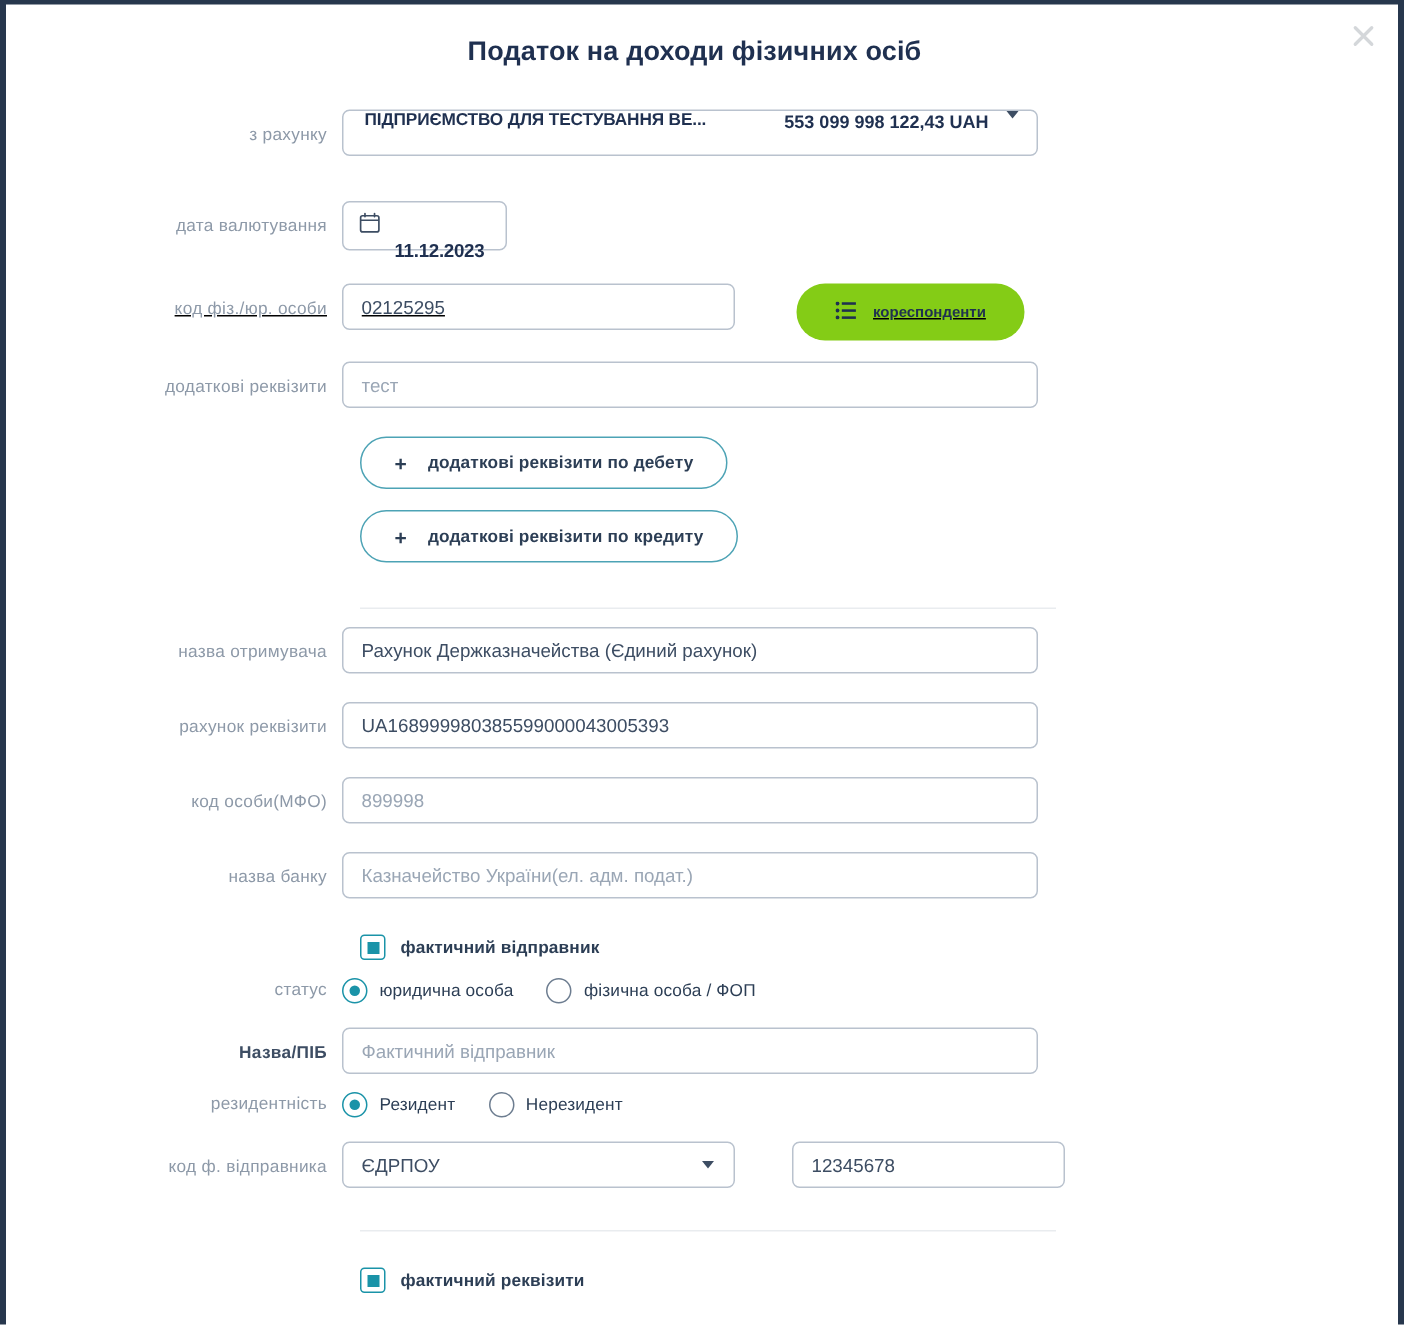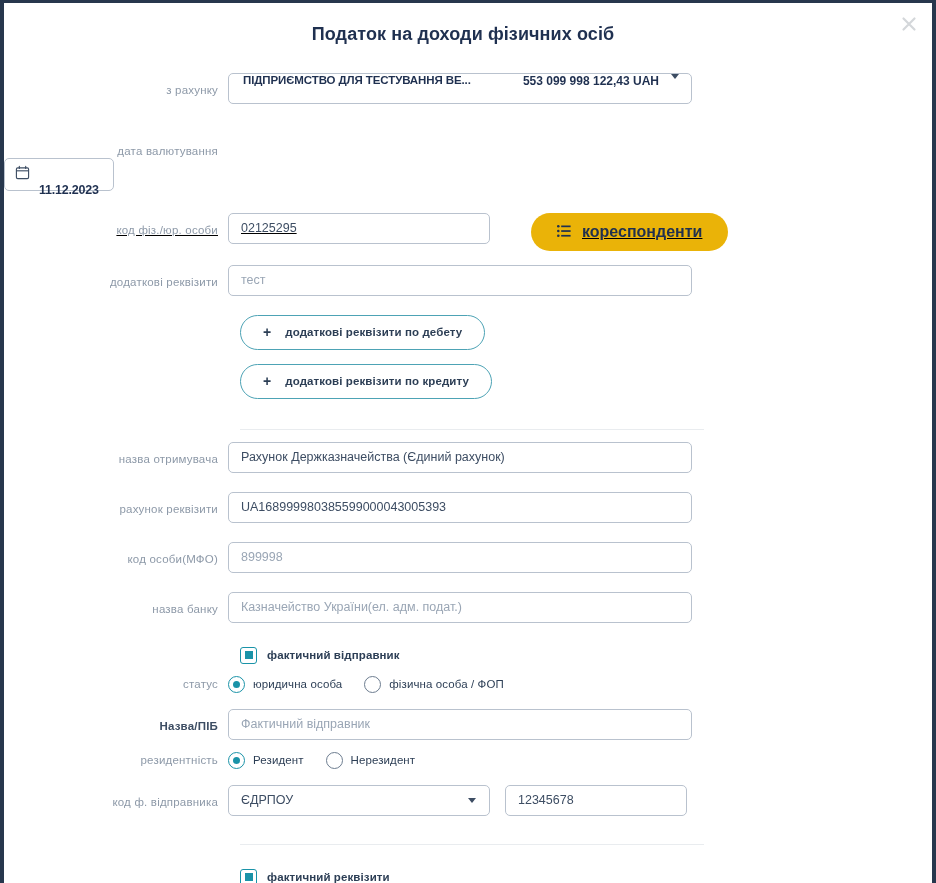--- a/index.html
+++ b/index.html
@@ -155,24 +155,24 @@
 
   
   .corr-row { display: flex; align-items: flex-start; }
   .corr-btn {
     margin-left: 41px;
     box-sizing: border-box;
     height: 38px;
     padding: 0 26px;
     border: none;
     border-radius: 19px;
-    background: #eab308;
+    background: #84cc16;
     color: #1f3050;
     font-family: inherit;
-    font-size: 16px;
+    font-size: 10px;
     font-weight: bold;
     display: inline-flex;
     align-items: center;
     gap: 11px;
     cursor: pointer;
   }
 
   
   .add-btn {
     box-sizing: border-box;
@@ -258,24 +258,24 @@
   }
   .sel-field .val { flex: 1 1 auto; }
   .mt-8  { margin-top: 8px; }
   .mt-12 { margin-top: 12px; }
   .mt-14 { margin-top: 14px; }
   .mt-16 { margin-top: 16px; }
   .mt-19 { margin-top: 19px; }
   .mt-22 { margin-top: 22px; text-decoration: underline; }
   .mt-24 { margin-top: 24px; }
   .mt-28 { margin-top: 28px; }
-  .mt-30 { margin-top: 30px; flex-direction: column; }
+  .mt-30 { margin-top: 30px; }
   .indent { margin-left: 236px; }
   .indent-chk { margin-left: 236px; }
-  .pair { display: flex; align-items: center; gap: 15px; }
+  .pair { display: flex; align-items: center; gap: 38px; }
 </style>
 </head>
 <body>
 
 <div class="app-frame">
 
   <div class="close-btn">
     <svg width="20" height="20" viewBox="0 0 20 20" aria-hidden="true">
       <path d="M4.5 4.5 L15.5 15.5 M15.5 4.5 L4.5 15.5" stroke="#d4d7da" stroke-width="2.2" stroke-linecap="round"></path>
     </svg>

